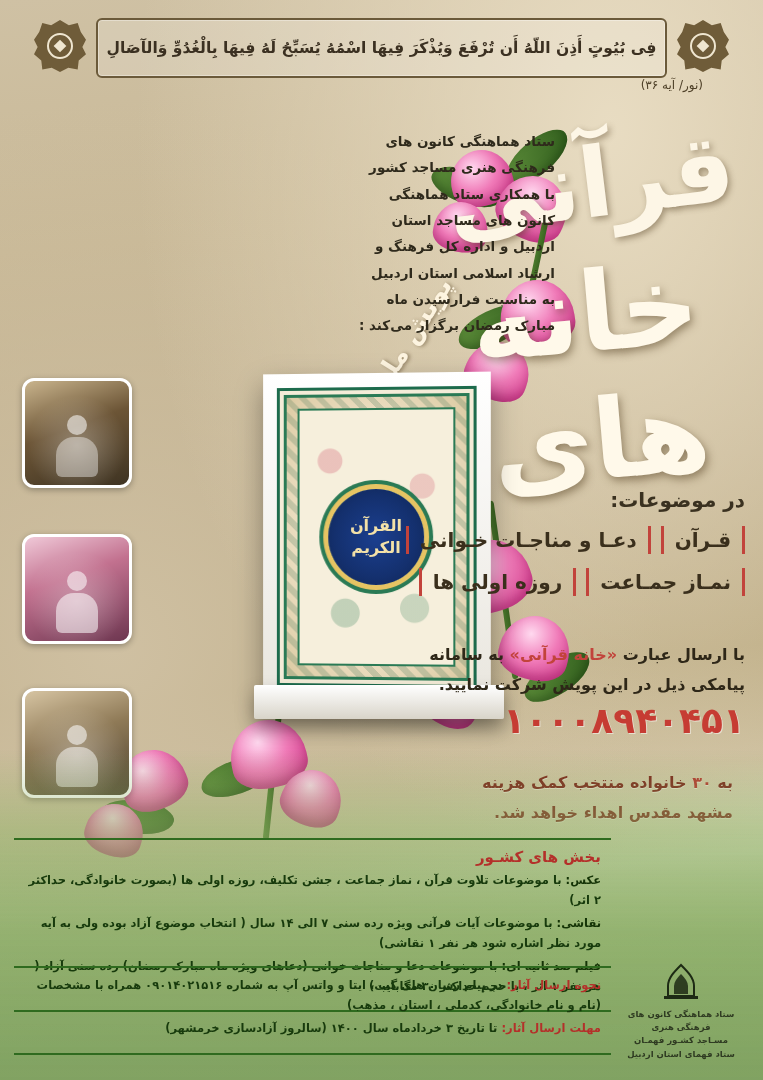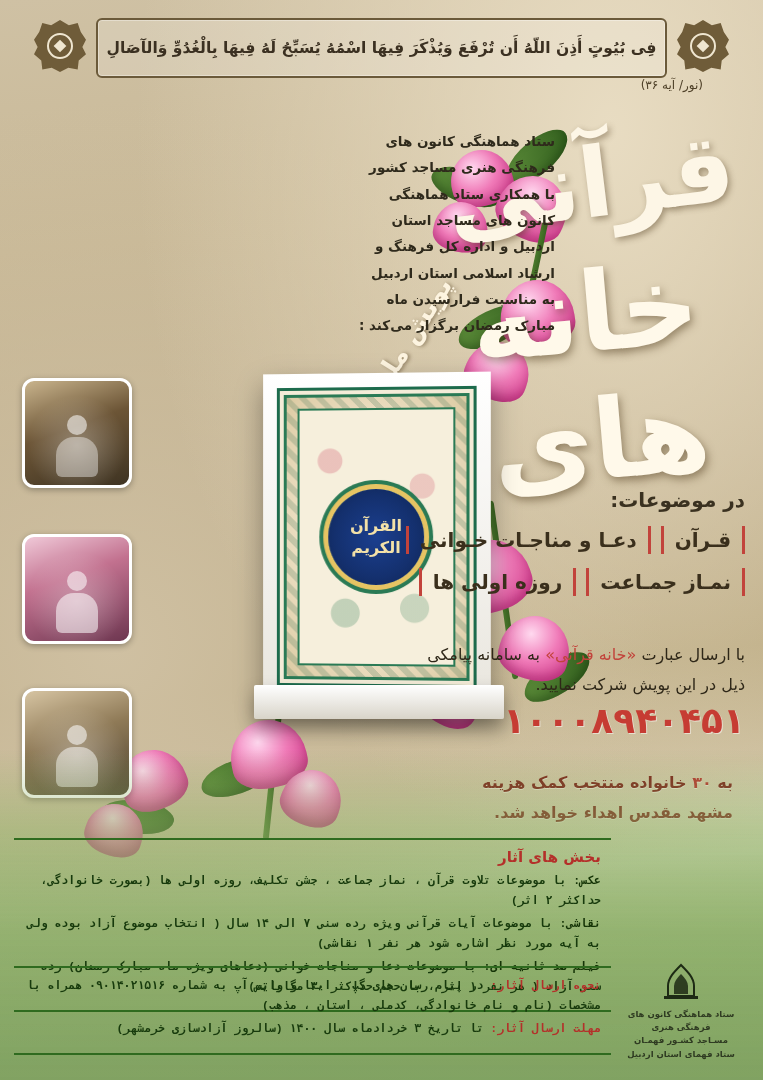--- a/index.html
+++ b/index.html
@@ -114,21 +114,21 @@
   }
   .topic:before,.topic:after{
     content:"";position:absolute;top:2px;bottom:2px;width:3px;background:#c2433b;
   }
   .topic:before{right:0;}
   .topic:after{left:0;}
 
   
   .sms-instr{
     position:absolute;top:640px;right:18px;width:330px;
-    direction:rtl;font-size:16px;line-height:1.9;color:#2e2718;font-weight:normal;
+    direction:rtl;font-size:16px;line-height:1.9;color:#2e2718;font-weight:bold;
   }
   .sms-instr .kw{color:#c2433b;}
   .sms-number{
     position:absolute;top:700px;right:18px;
     font-size:36px;font-weight:bold;color:#c63c33;letter-spacing:2px;direction:ltr;
     text-shadow:1px 1px 0 rgba(255,255,255,.5);
   }
 
   
   .help-note{
@@ -152,21 +152,21 @@
     position:absolute;left:14px;right:152px;
     border-top:2px solid #2f6b1f;border-bottom:2px solid #2f6b1f;
     direction:rtl;padding:8px 10px 10px 10px;
   }
   .panel-a{top:838px;}
   .panel-b{top:966px;}
   .panel-title{
     font-size:15px;font-weight:bold;color:#b4302a;margin-bottom:5px;
   }
   .panel p{
-    margin:0 0 4px 0;font-size:11.5px;line-height:1.7;color:#173a0c;font-weight:bold;font-family:Liberation Mono, monospace;
+    margin:0 0 4px 0;font-size:11.5px;line-height:1.7;color:#173a0c;font-weight:bold;
   }
   .panel .lbl{color:#143306;}
   .panel .hl{color:#b4302a;}
 
   
   .photo{
     position:absolute;width:104px;height:104px;border:3px solid #fff;
     border-radius:12px;overflow:hidden;box-shadow:0 2px 6px rgba(0,0,0,.3);
   }
   .photo-1{left:22px;top:378px;background:linear-gradient(160deg,#c9b48d,#6c5536 45%,#3e3322);}
@@ -361,21 +361,21 @@
         <path d="M23 12 C19 16 16 20 16 24 v8 h14 v-8 C30 20 27 16 23 12 Z" fill="#1d2a14" opacity=".85"></path>
         <rect x="6" y="34" width="34" height="3" fill="#1d2a14"></rect>
       </svg>
     </div>
     <div class="logo-cap" style="white-space:pre-line">ستاد هماهنگی کانون های فرهنگی هنری
 مسـاجد کشـور فهمـان
 ستاد فهمای استان اردبیل</div>
   </div>
 
   <div class="panel panel-a">
-    <div class="panel-title">بخش های آثار</div>
+    <div class="panel-title">بخش های کشـور</div>
     <p><span class="lbl">عکس:</span>
       <span>با موضوعات تلاوت قرآن ، نماز جماعت ، جشن تکلیف، روزه اولی ها (بصورت خانوادگی، حداکثر ۲ اثر)</span></p>
     <p><span class="lbl">نقاشی:</span>
       <span>با موضوعات آیات قرآنی ویژه رده سنی ۷ الی ۱۴ سال ( انتخاب موضوع آزاد بوده ولی به آیه مورد نظر اشاره شود هر نفر ۱ نقاشی)</span></p>
     <p><span class="lbl">فیلم صد ثانیه ای:</span>
       <span>با موضوعات دعا و مناجات خوانی (دعاهای ویژه ماه مبارک رمضان) رده سنی آزاد ( هر نفر ۱ اثر ، با حجم حداکثر ۳۰ مگابایت)</span></p>
   </div>
 
   <div class="panel panel-b">
     <p><span class="hl">نحوه ارسال آثار:</span>

